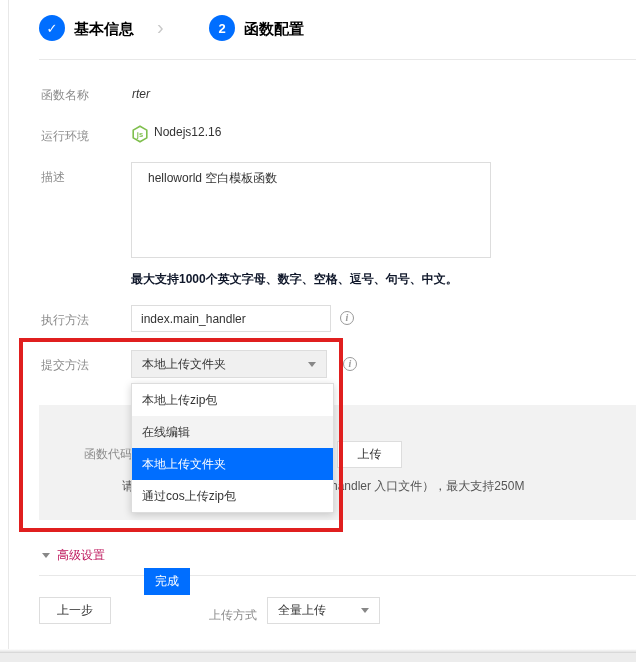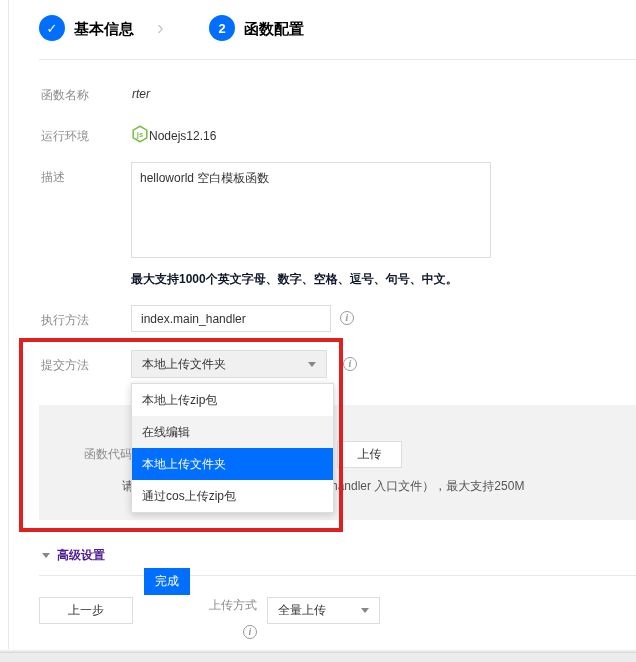--- a/index.html
+++ b/index.html
@@ -20,24 +20,24 @@
     background:#006eff; color:#fff; display:flex; align-items:center;
     justify-content:center; font-size:13px; font-weight:bold;
   }
   .step-label { position:absolute; font-size:15px; font-weight:bold; color:#000; }
   .step-sep { position:absolute; color:#c9c9c9; font-size:20px; line-height:20px; }
   .hdr-divider { position:absolute; left:30px; top:59px; width:606px; height:1px; background:#e8e8e8; }
 
   
   .f-label { position:absolute; left:32px; color:#8c8c8c; }
   .f-value { position:absolute; color:#333; }
-  .runtime-wrap { position:absolute; left:122px; top:125px; display:flex; align-items:flex-end; }
+  .runtime-wrap { position:absolute; left:122px; top:125px; display:flex; align-items:flex-start; gap:5px; }
   textarea.desc {
     position:absolute; left:122px; top:162px; width:360px; height:96px;
-    border:1px solid #ddd; padding:7px 8px; font-family:inherit;
+    border:1px solid #ddd; padding:7px 16px; font-family:inherit;
     font-size:12px; color:#333; resize:none; outline:none; background:#fff;
   }
   .hint { position:absolute; color:#0f172a;font-weight:bold; }
   input.txt {
     position:absolute; left:122px; top:305px; width:200px; height:27px;
     border:1px solid #ddd; padding:12px 9px; font-family:inherit;
     font-size:12px; color:#333; outline:none; background:#fff;
   }
   .info-icon {
     position:absolute; width:14px; height:14px; border:1px solid #999;
@@ -93,31 +93,31 @@
     position:absolute; left:10px; top:338px; width:324px; height:194px;
     border:4px solid #e01f1f; z-index:20; pointer-events:none;
   }
 
   
   .adv-tri {
     display:inline-block; width:0; height:0; border-left:4px solid transparent;
     border-right:4px solid transparent; border-top:5px solid #888;
     margin-right:7px; vertical-align:middle;
   }
-  .adv { position:absolute; left:33px; top:547px; color:#4c1d95; font-weight:bold; cursor:pointer; }
+  .adv { position:absolute; left:33px; top:547px; color:#be185d; font-weight:normal; cursor:pointer; }
   .footer-divider { position:absolute; left:30px; top:575px; width:606px; height:1px; background:#e8e8e8; }
   .btn {
     position:absolute; height:27px; display:flex; align-items:center;
     justify-content:center; cursor:pointer; font-size:12px;
   }
-  .btn-prev { left:30px; top:597px; width:94px; background:#fff; border:1px solid #ddd; color:#262626; }
+  .btn-prev { left:30px; top:597px; width:72px; background:#fff; border:1px solid #ddd; color:#262626; }
   .btn-finish { left:135px; top:568px; width:46px; background:#006eff; color:#fff; border:none; }
   .upload-mode-label {
     position:absolute; left:200px; top:597px; height:27px;
-    display:flex; align-items:flex-end; color:#8c8c8c; gap:11px;flex-direction:column;
+    display:flex; align-items:flex-end; color:#8c8c8c; gap:17px;
   }
   .upload-mode-label .info-icon { position:static; }
   .mode-select { left:258px; top:597px; width:113px; height:27px; background:#fff; }
 
   .bottom-strip {
     position:absolute; left:0; top:652px; width:636px; height:10px;
     background:#ececec; border-top:1px solid #d9d9d9; z-index:30;
   }
   .card-shadow { position:absolute; left:0; top:649px; width:636px; height:3px;
     background:linear-gradient(#fff,#e3e3e3); z-index:29; }

